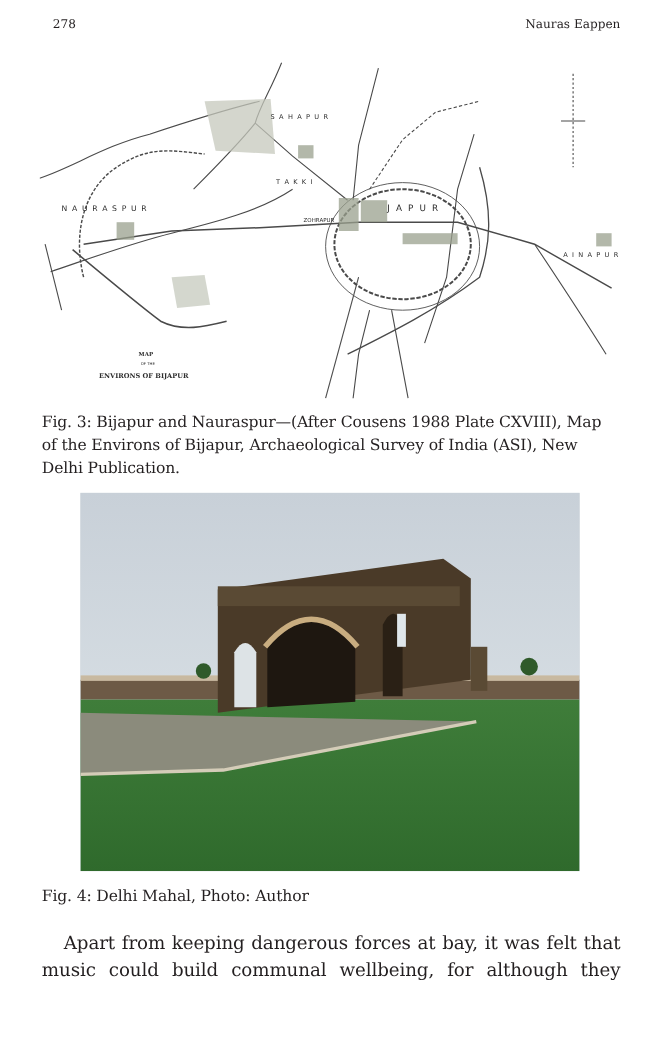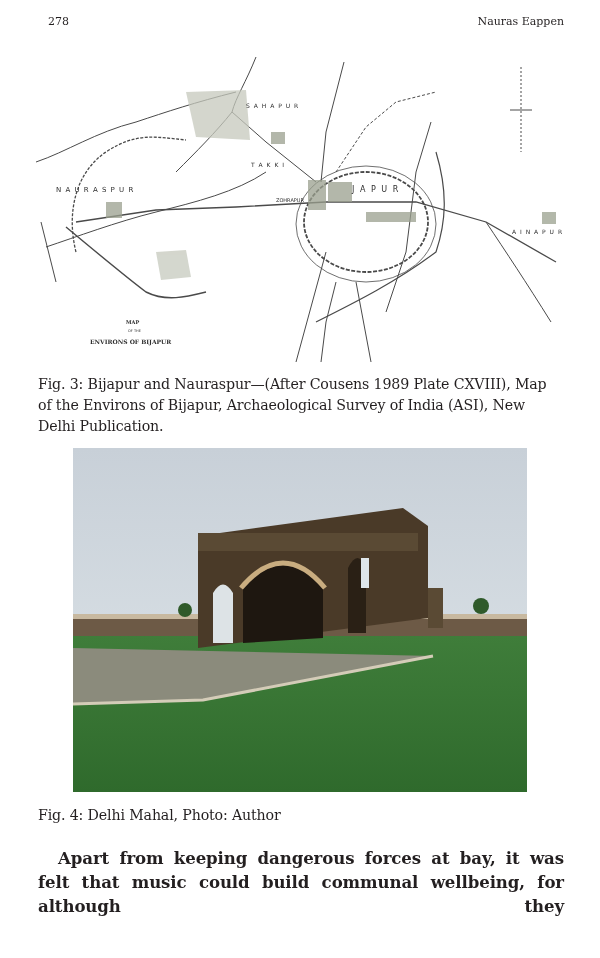--- a/index.html
+++ b/index.html
@@ -28,21 +28,21 @@
   }
   .photo-figure svg { width: 100%; height: 100%; display: block; }
   .caption.fig4 { top: 805px; }
   .body-text {
     position: absolute; left: 38px; top: 846px; width: 526px;
     font-size: 16.6px; line-height: 24px; text-align: justify;
     letter-spacing: -0.1px;
   }
   .body-text p { margin: 0; }
   .body-text p.indent { text-indent: 20px; }
-  .body-text p.last { text-align-last: justify; font-weight: bold; }
+  .body-text p.last { text-align-last: justify; }
   .map-label { font-family: "DejaVu Sans", sans-serif; fill: #2d2d2d; }
 </style>
 </head>
 <body>
 
 <div class="header">
   <span>278</span>
   <span>Nauras Eappen</span>
 </div>
 
@@ -96,21 +96,21 @@
       <text x="215" y="115" letter-spacing="1" font-size="6">T A K K I</text>
       <text x="240" y="150" font-size="5">ZOHRAPUR</text>
       <text x="476" y="182" letter-spacing="1" font-size="6">A I N A P U R</text>
       <text x="90" y="272" font-size="5" font-weight="bold" font-family="DejaVu Serif, serif">MAP</text>
       <text x="92" y="280" font-size="3.5">OF THE</text>
       <text x="54" y="292" font-size="6" font-weight="bold" font-family="DejaVu Serif, serif">ENVIRONS OF BIJAPUR</text>
     </g>
   </svg>
 </div>
 
-<div class="caption fig3">Fig. 3: Bijapur and Nauraspur—(After Cousens 1989 Plate CXVIII), Map of the Environs of Bijapur, Archaeological Survey of India (ASI), New Delhi Publication.</div>
+<div class="caption fig3">Fig. 3: Bijapur and Nauraspur—(After Cousens 1988 Plate CXVIII), Map of the Environs of Bijapur, Archaeological Survey of India (ASI), New Delhi Publication.</div>
 
 <div class="photo-figure">
   <svg viewBox="0 0 454 344" preserveAspectRatio="none" aria-label="Nauras Mahal ruined pavilion beside a water tank on green lawn">
     <defs>
       <linearGradient id="sky" x1="0" y1="0" x2="0" y2="1">
         <stop offset="0" stop-color="#c8d0d8"></stop>
         <stop offset="1" stop-color="#dfe6ea"></stop>
       </linearGradient>
       <linearGradient id="grass" x1="0" y1="0" x2="0" y2="1">
         <stop offset="0" stop-color="#3f7d3a"></stop>

